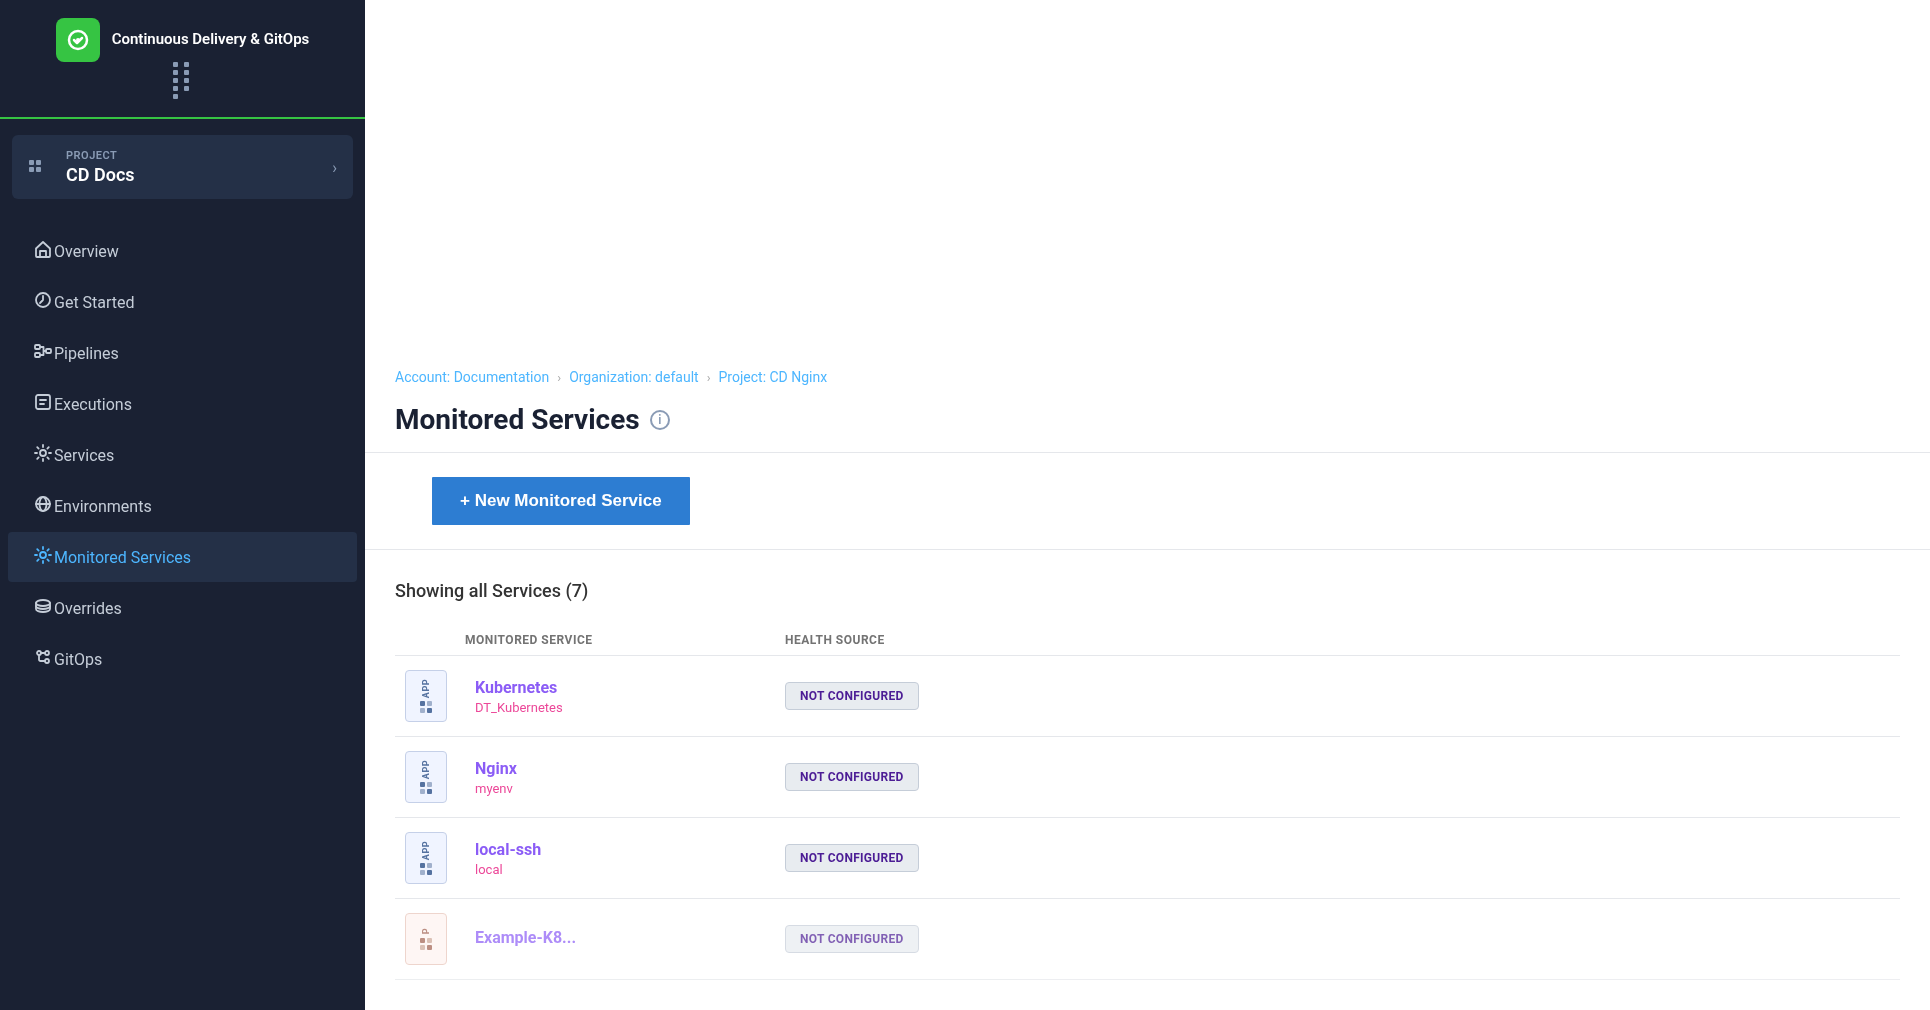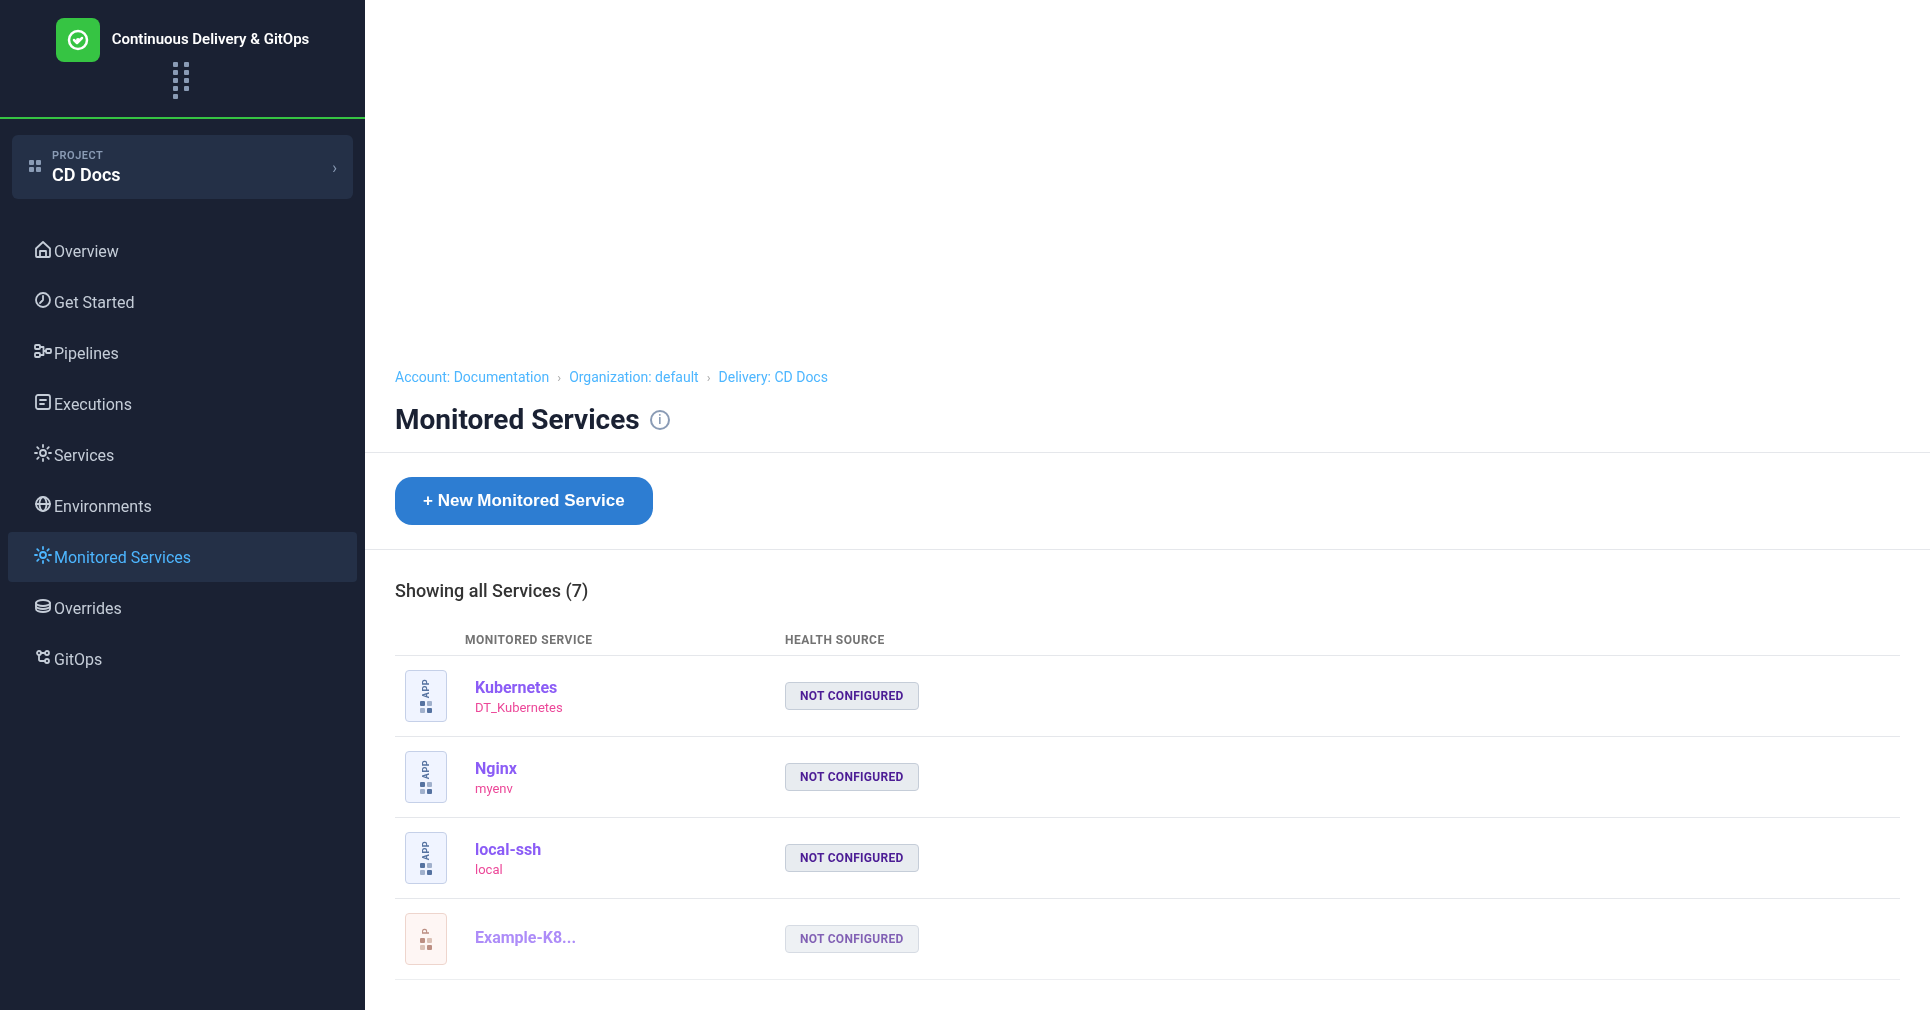--- a/index.html
+++ b/index.html
@@ -74,21 +74,21 @@
       padding: 14px 16px;
       display: flex;
       align-items: center;
       justify-content: space-between;
       cursor: pointer;
     }
 
     .project-label {
       display: flex;
       align-items: center;
-      gap: 10px;
+      gap: 24px;
     }
 
     .project-icon {
       color: #8a9bb5;
       font-size: 13px;
     }
 
     .project-label-text {
       color: #8a9bb5;
       font-size: 11px;
@@ -198,28 +198,29 @@
 
     .action-bar {
       padding: 24px 30px;
       border-bottom: 1px solid #e5e7eb;
     }
 
     .btn-new {
       background: #2d7dd2;
       color: white;
       border: none;
-      border-radius: 17px;
+      border-radius: 1px;
       padding: 14px 28px;
       font-size: 17px;
       font-weight: 600;
       cursor: pointer;
       display: inline-flex;
       align-items: center;
       gap: 8px;
+      margin-left: 37px;
     }
 
     .content-area {
       padding: 30px 30px;
     }
 
     .showing-label {
       font-size: 18px;
       color: #333;
       margin-bottom: 24px;
@@ -468,21 +469,21 @@
     </div>
   </nav>
 </div>
 
 <div class="main">
   <div class="breadcrumb">
     <a>Account: Documentation</a>
     <span class="breadcrumb-sep">›</span>
     <a>Organization: default</a>
     <span class="breadcrumb-sep">›</span>
-    <a>Delivery: CD Docs</a>
+    <a>Project: CD Nginx</a>
   </div>
 
   <div class="page-title-row">
     <h1 class="page-title">Monitored Services</h1>
     <div class="info-icon">i</div>
   </div>
 
   <div class="action-bar">
     <button class="btn-new">+ New Monitored Service</button>
   </div>

